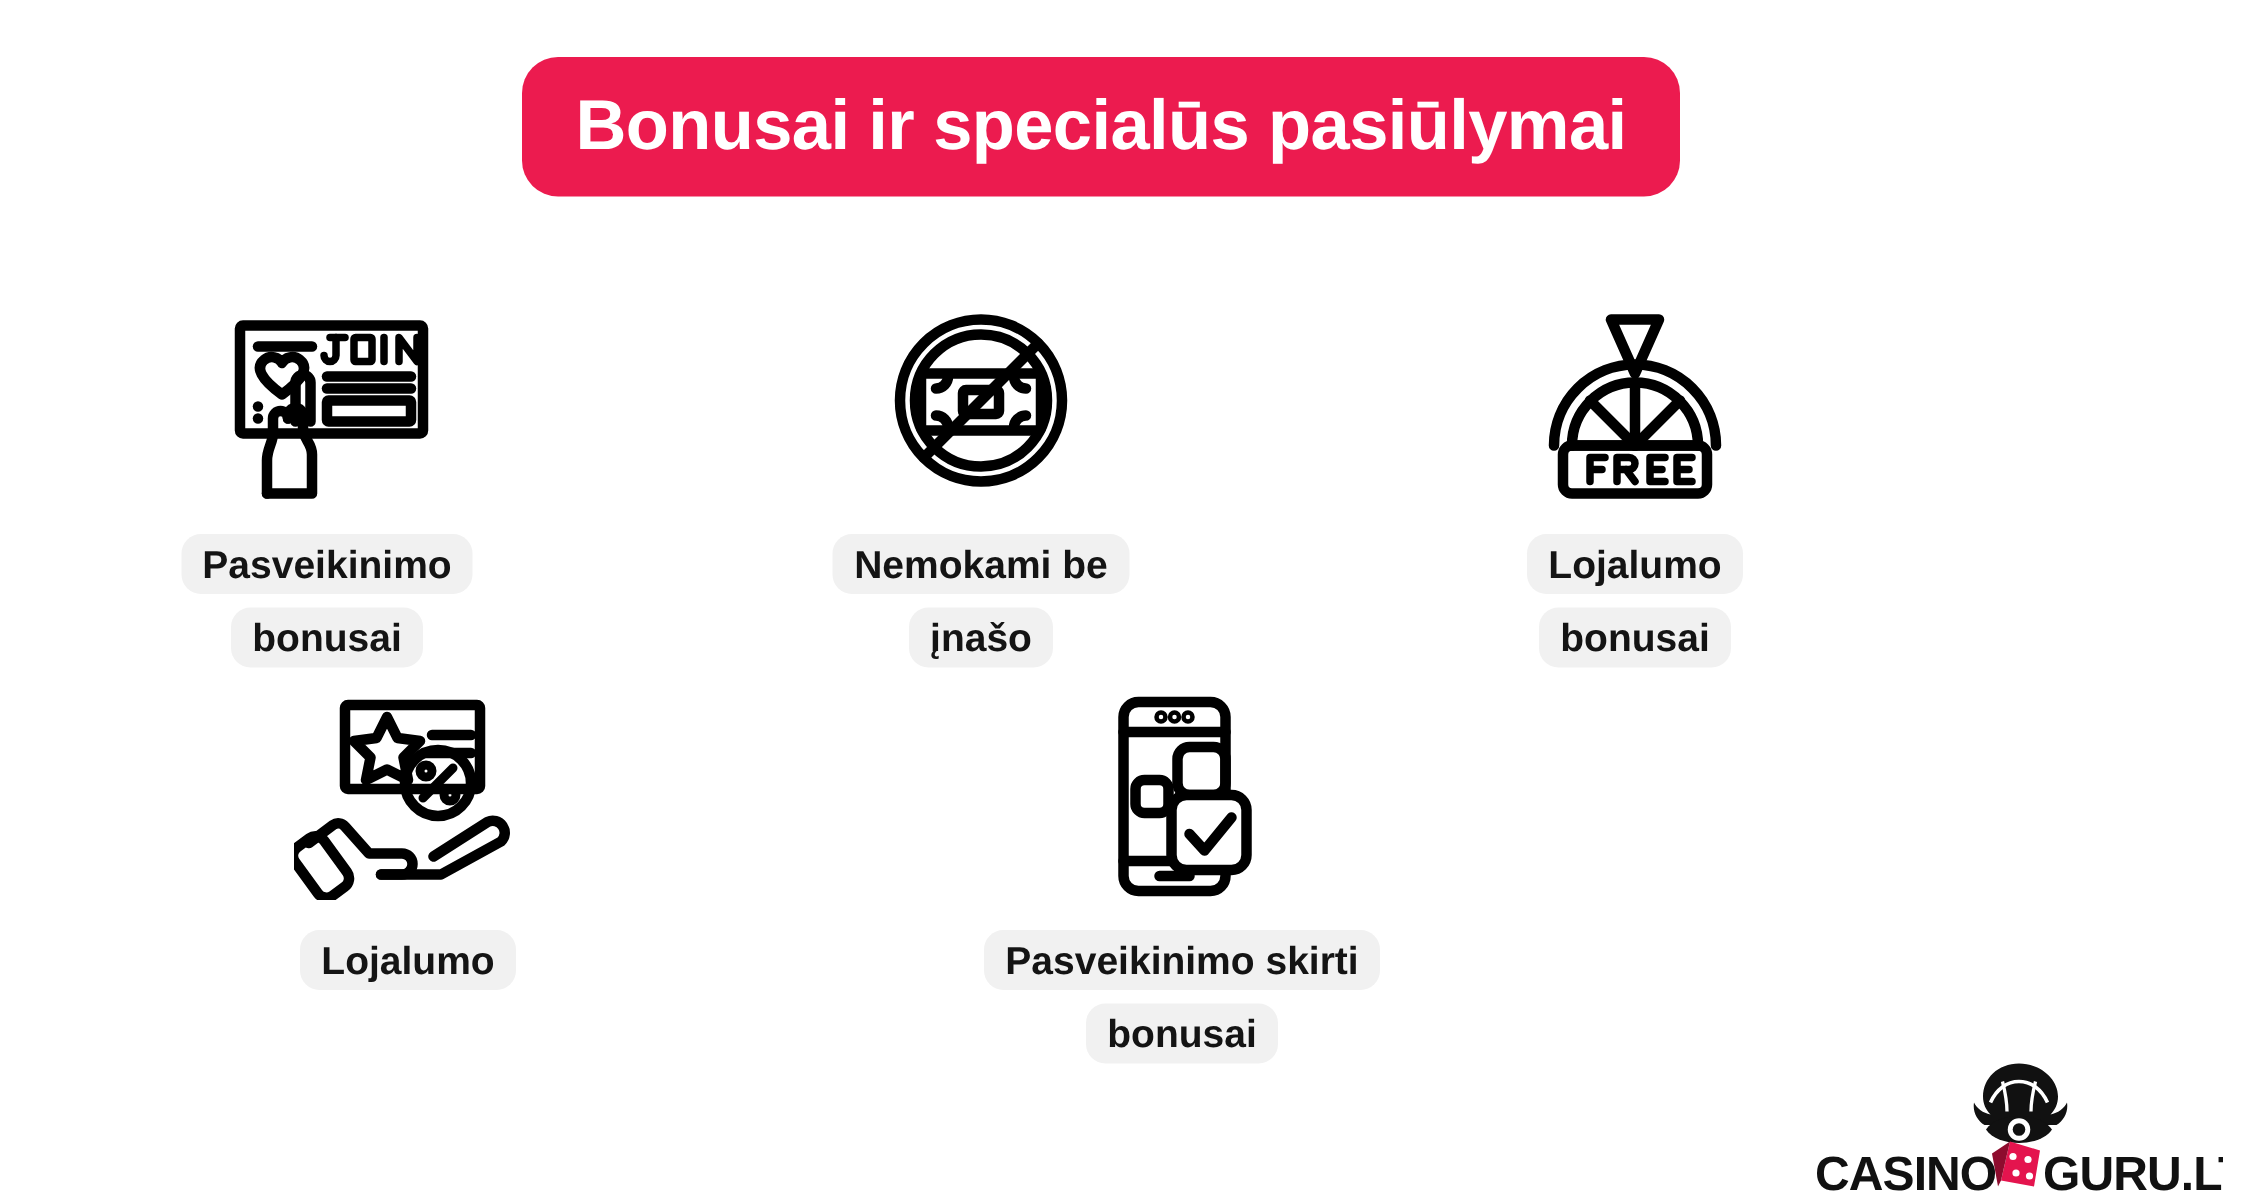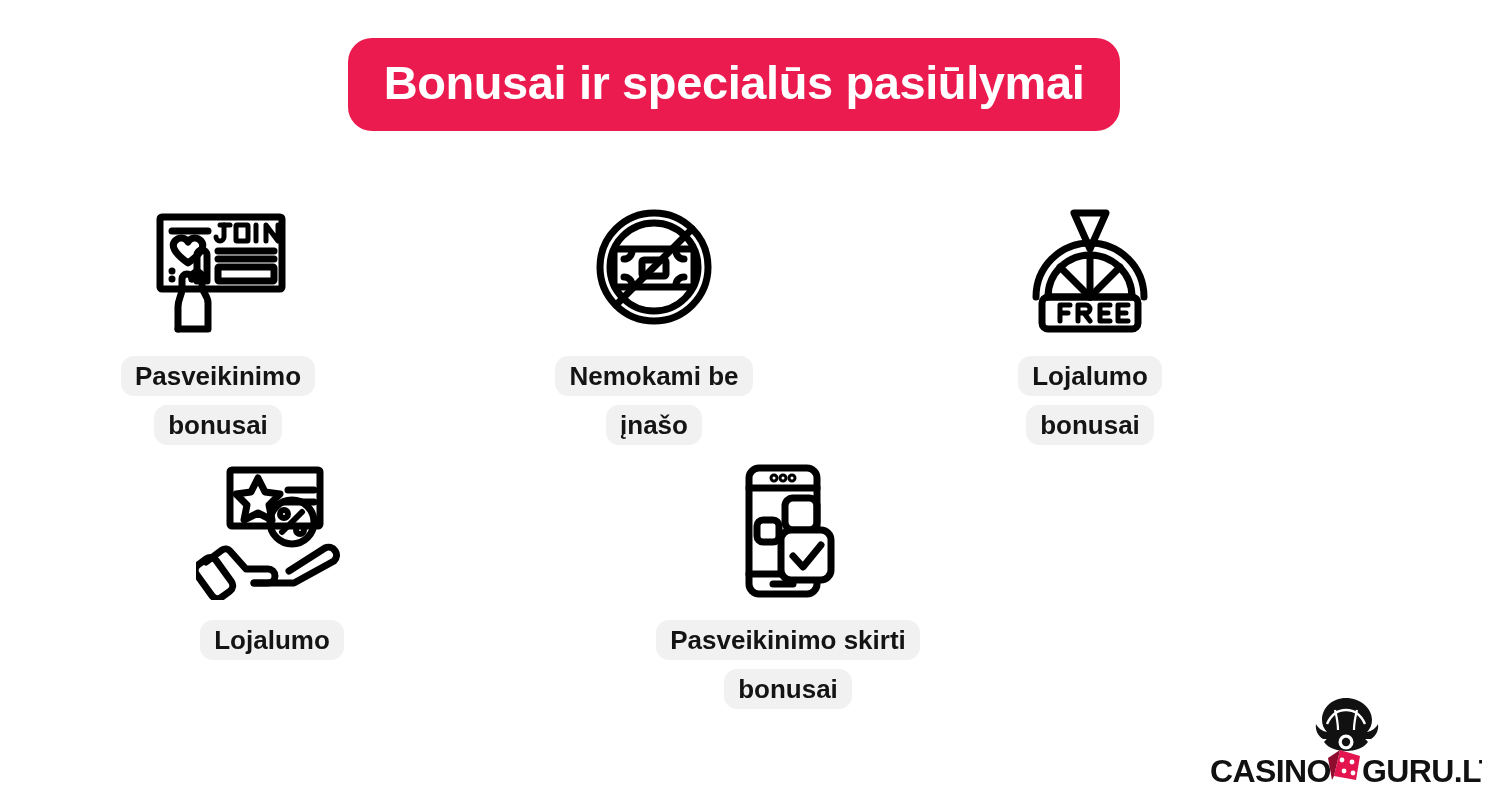--- a/index.html
+++ b/index.html
@@ -88,21 +88,21 @@
     box-decoration-break: clone;
     -webkit-box-decoration-break: clone;
     white-space: nowrap;
     line-height: 1.9;
   }
 
   
   .logo {
     position: absolute;
     right: 18px;
-    bottom: 12px;
+    bottom: 1px;
     width: 272px;
     height: 94px;
   }
 </style>
 </head>
 <body>
 
 <div class="title-wrap">
   <div class="title-banner">Bonusai ir specialūs pasiūlymai</div>
 </div>

